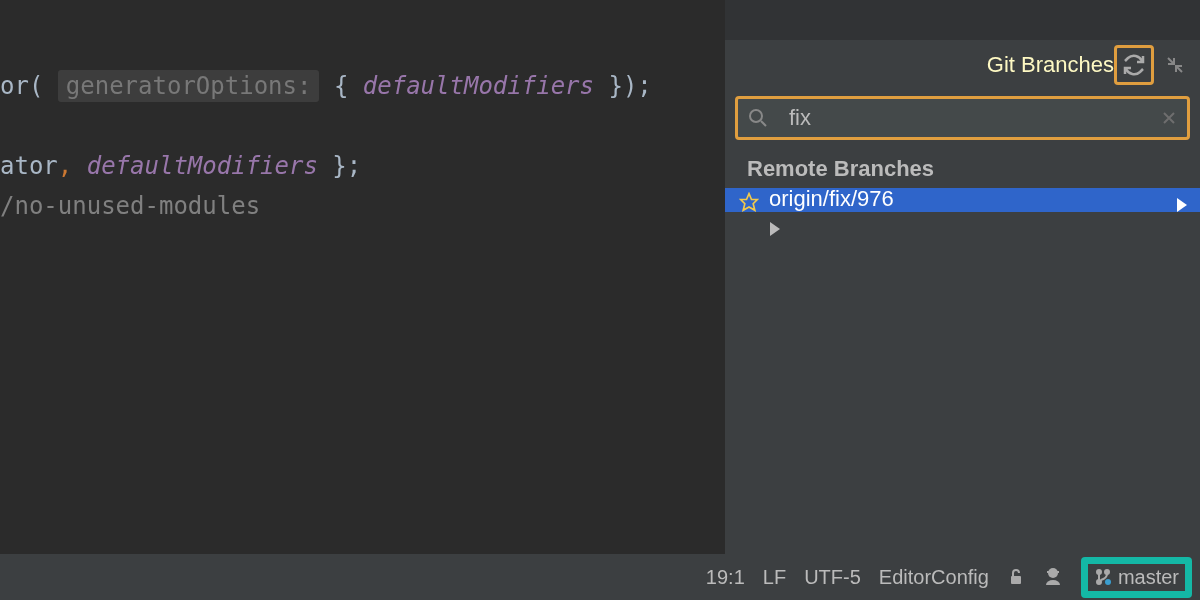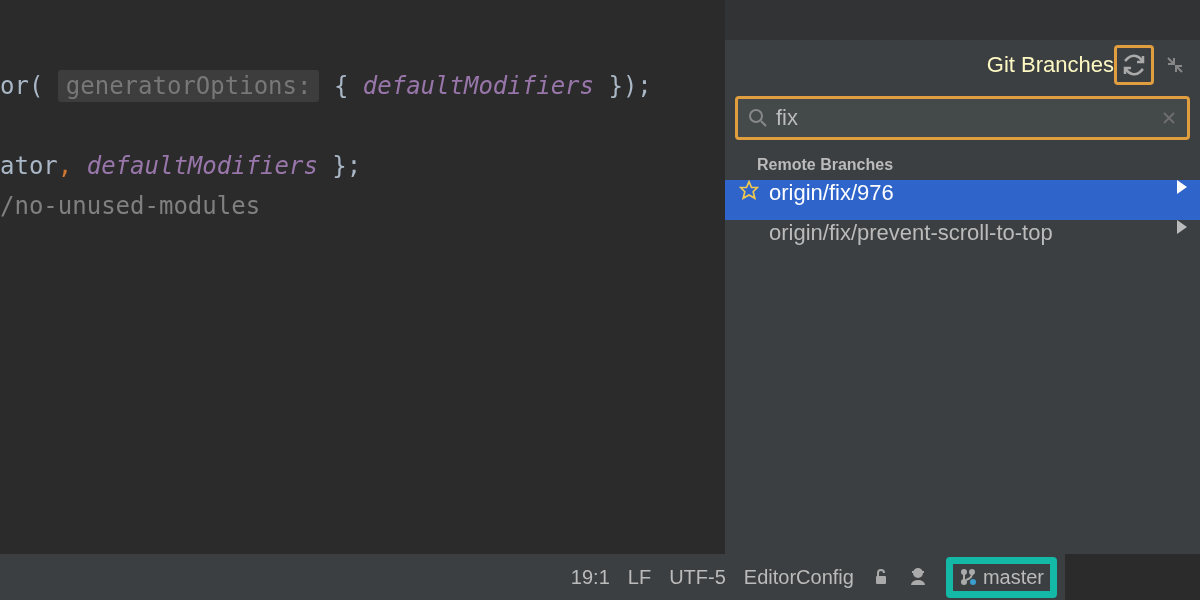--- a/index.html
+++ b/index.html
@@ -104,45 +104,45 @@
       padding: 0 10px;
     }
     
     .search-input {
       flex: 1;
       background: transparent;
       border: none;
       outline: none;
       color: #bbbbbb;
       font-size: 22px;
-      margin-left: 8px;
+      margin-left: 21px;
     }
     
     .clear-btn {
       cursor: pointer;
       color: #6e6e6e;
       font-size: 20px;
     }
     
     .section-header {
-      padding: 10px 32px 6px;
-      color: #bbbbbb;
-      font-size: 16px;
+      padding: 10px 22px 6px;
+      color: #bbbbbb;
+      font-size: 22px;
       font-weight: 600;
     }
     
     .branch-list {
       display: flex;
       flex-direction: column;
     }
     
     .branch-item {
       display: flex;
-      align-items: flex-start;
-      height: 40px;
+      align-items: flex-end;
+      height: 24px;
       padding: 0 12px 0 14px;
       color: #bbbbbb;
       font-size: 22px;
       cursor: pointer;
     }
     
     .branch-item.selected {
       background: #2f65ca;
       color: #ffffff;
     }
@@ -166,21 +166,21 @@
     .branch-item.selected .chevron { color: #ffffff; }
     
     .spacer-indent {
       width: 30px;
     }
     
     .status-bar {
       position: absolute;
       bottom: 0;
       left: 0;
-      width: 1065px;
+      width: 1200px;
       height: 46px;
       background: #3c3f41;
       display: flex;
       align-items: center;
       justify-content: flex-end;
       padding: 0 8px;
       font-size: 20px;
       color: #bbbbbb;
       gap: 18px;
     }
@@ -280,21 +280,20 @@
       </span>
       <span class="branch-name">origin/fix/976</span>
       <span class="chevron">
         <svg width="12" height="14" viewBox="0 0 10 14" fill="currentColor">
             <polygon points="0,0 10,7 0,14"></polygon>
           </svg>
       </span>
     </div>
     <div class="branch-item">
       <span class="spacer-indent"></span>
-      <span class="branch-name">origin/fix/prevent-scroll-to-top</span>
       <span class="chevron">
         <svg width="12" height="14" viewBox="0 0 10 14" fill="currentColor">
             <polygon points="0,0 10,7 0,14"></polygon>
           </svg>
       </span>
     </div>
   </div>
 </div>
 
 <div class="status-bar">

